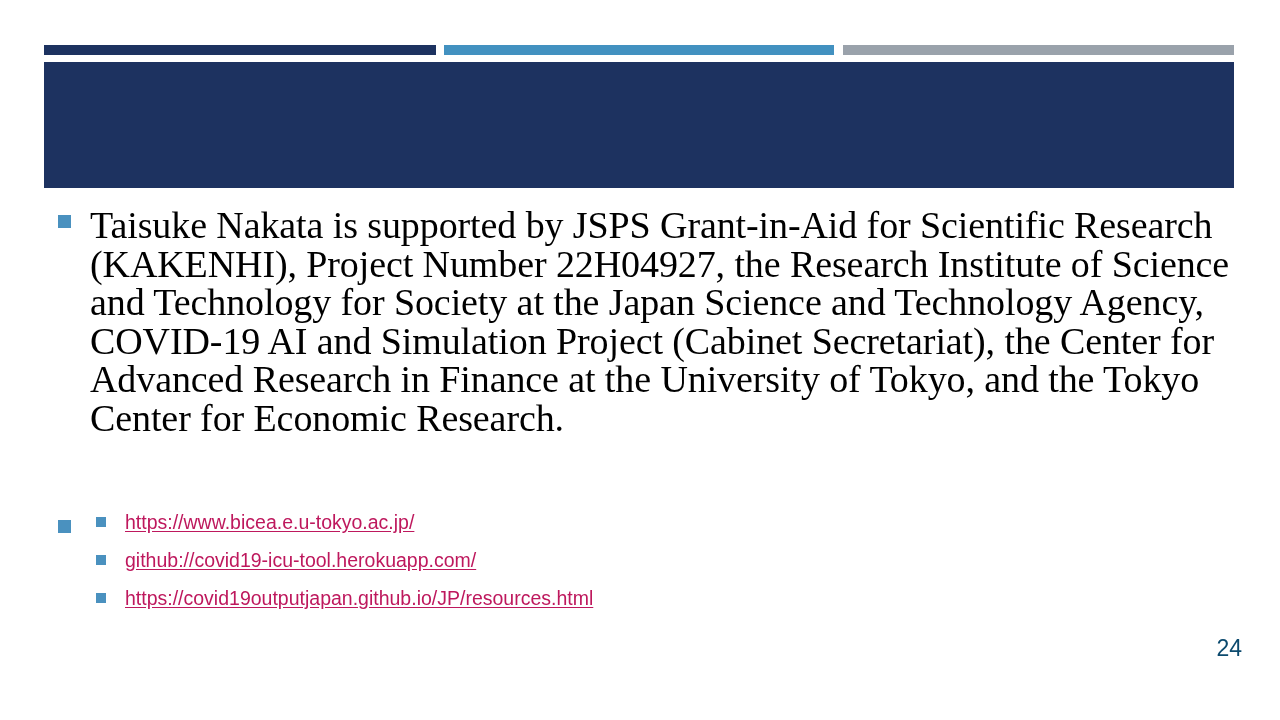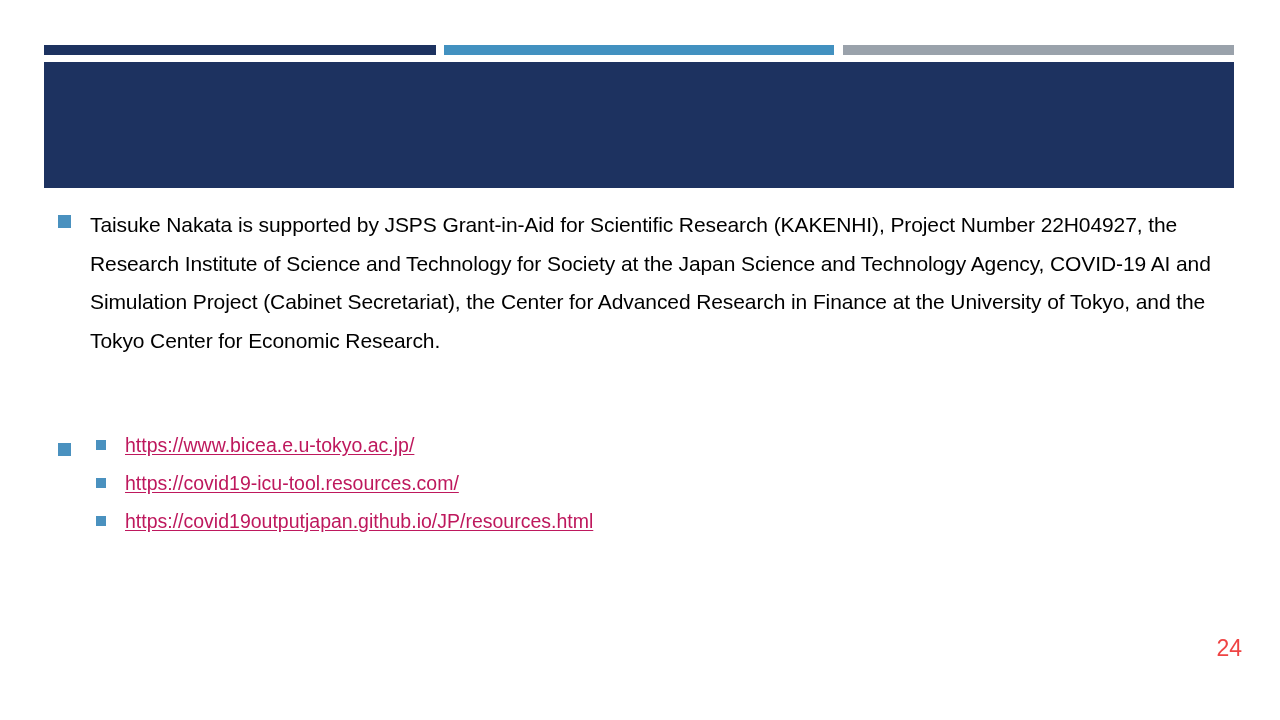--- a/index.html
+++ b/index.html
@@ -70,26 +70,27 @@
   }
   li.l1 > .sq {
     position: absolute;
     left: 14px;
     top: 0.55em;
     width: 13px;
     height: 13px;
     background: #4a91bf;
   }
   .para {
-    font-size: 21px;
+    font-size: 38px;
     line-height: 38.5px;
     letter-spacing: -0.1px;
     margin: 0;
     text-align: left;
     max-width: 1160px;
+    font-family: Liberation Serif, serif;
   }
 
   .jp-head {
     font-size: 31px;
     line-height: 40px;
     font-weight: 700;
     margin: 0;
   }
 
   .spacer-block { height: 64px; }
@@ -119,21 +120,21 @@
     text-decoration: underline;
     text-underline-offset: 2px;
   }
 
   
   .page-num {
     position: absolute;
     right: 38px;
     bottom: 58px;
     font-size: 23px;
-    color: #ef4444;
+    color: #0c4a6e;
   }
 </style>
 </head>
 <body>
 
 <div class="rule-row">
   <div class="rule rule-dark"></div>
   <div class="rule rule-blue"></div>
   <div class="rule rule-gray"></div>
 </div>
@@ -153,21 +154,21 @@
     <li class="l1">
       <span class="sq"></span>
 
       <ul class="level2">
         <li class="l2">
           <span class="sq2"></span>
           <a class="url" href="#">https://www.bicea.e.u-tokyo.ac.jp/</a>
         </li>
         <li class="l2">
           <span class="sq2"></span>
-          <a class="url" href="#">https://covid19-icu-tool.resources.com/</a>
+          <a class="url" href="#">github://covid19-icu-tool.herokuapp.com/</a>
         </li>
         <li class="l2">
           <span class="sq2"></span>
           <a class="url" href="#">https://covid19outputjapan.github.io/JP/resources.html</a>
         </li>
       </ul>
     </li>
 
   </ul>
 </div>

